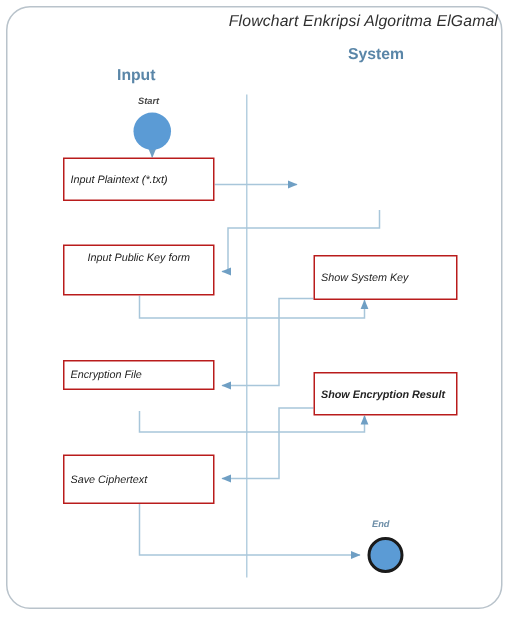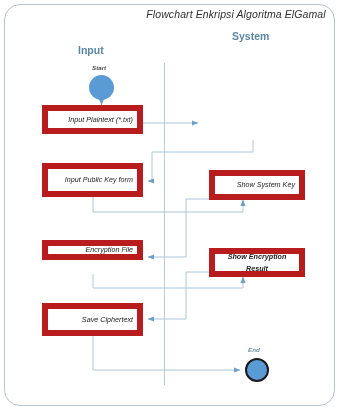--- a/index.html
+++ b/index.html
@@ -28,21 +28,21 @@
     border-radius: 16px;
     box-sizing: border-box;
     background: #ffffff;
   }
   
   .title {
     position: absolute;
     left: 140px;
     top: 8px;
     width: 192px;
-    text-align: center;
+    text-align: right;
     font-style: italic;
     font-size: 10.5px;
     color: #2f2f2f;
     letter-spacing: 0.1px;
     white-space: nowrap;
   }
   
   .lane-header {
     position: absolute;
     font-size: 10.5px;
@@ -61,24 +61,24 @@
     width: 1px;
     height: 322px;
     background: #b5cfe0;
   }
 
   
   .node {
     position: absolute;
     box-sizing: border-box;
     background: #ffffff;
-    border: 6px solid #b91c1c;
+    border: 1px solid #b91c1c;
     display: flex;
     align-items: center;
-    justify-content: flex-end;
+    justify-content: flex-start;
     text-align: center;
     font-size: 7.2px;
     font-style: italic;
     color: #232323;
     line-height: 1.55;
     padding: 2px 4px;
   }
 
   
   .start-node {
@@ -162,21 +162,21 @@
   </svg>
 
   <div class="node-caption cap-start">Start</div>
   <div class="start-node"></div>
 
   <div class="node" style="left:42px;  top:105px; width:101px; height:29px;">
     <span>Input Plaintext (*.txt)</span>
   </div>
 
 
-  <div class="node" style="left:42px;  top:163px; width:101px; height:34px; flex-direction:row;">
+  <div class="node" style="left:42px;  top:163px; width:101px; height:34px; flex-direction:column;">
     <span>Input Public Key form</span>
   </div>
 
   <div class="node" style="left:209px; top:170px; width:96px; height:30px;">
     <span>Show System Key</span>
   </div>
 
   <div class="node" style="left:42px;  top:240px; width:101px; height:20px;">
     <span>Encryption File</span>
   </div>

